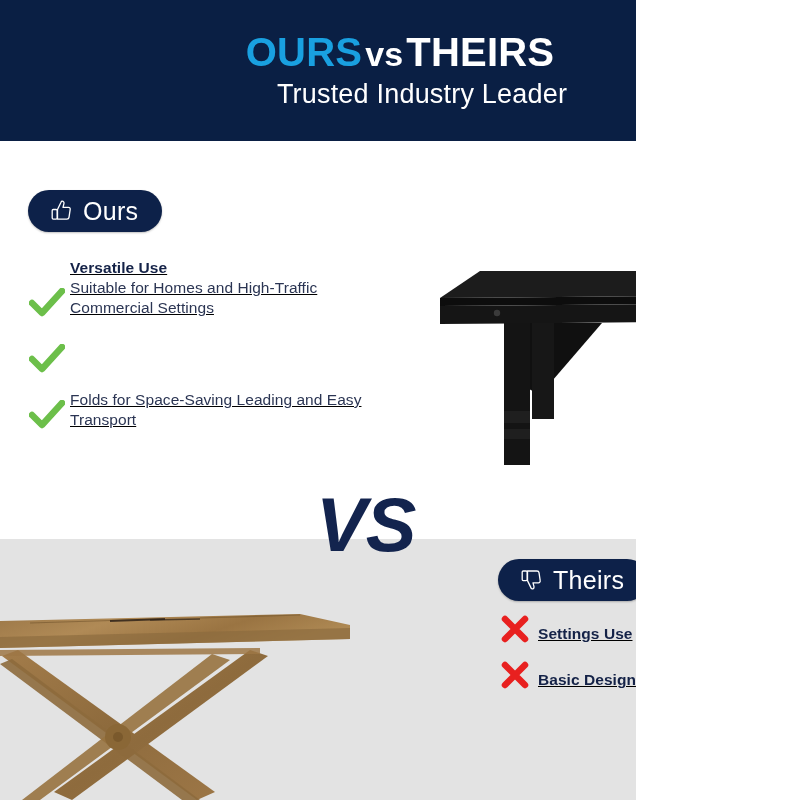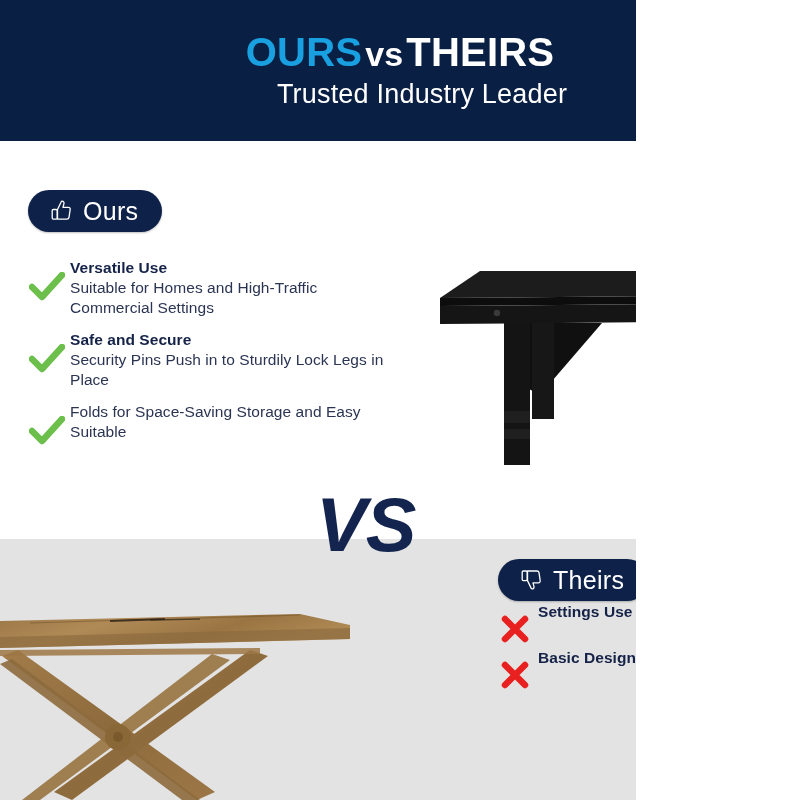--- a/index.html
+++ b/index.html
@@ -97,22 +97,23 @@
 
   
   .feature-list {
     position: absolute;
   }
   .list-ours { left: 24px; top: 258px; width: 380px; }
   .list-theirs { left: 492px; top: 602px; width: 300px; }
 
   .feature-row {
     display: flex;
-    align-items: flex-start;
+    align-items: flex-end;
     margin-bottom: 12px;
+    text-decoration: underline;
   }
   .list-theirs .feature-row { margin-bottom: 4px; }
 
   .mark {
     flex: 0 0 auto;
     width: 46px;
     display: flex;
     justify-content: center;
     padding-top: 14px;
   }
@@ -222,34 +223,30 @@
         <p class="feature-desc">Suitable for Homes and High-Traffic Commercial Settings</p>
       </div>
     </div>
 
     <div class="feature-row">
       <div class="mark">
         <svg width="36" height="30" viewBox="0 0 36 30">
           <path d="M3 15 L13 25 L33 3" fill="none" stroke="#6cbf4a" stroke-width="6.5" stroke-linecap="round" stroke-linejoin="round"></path>
         </svg>
       </div>
-      <div class="feature-text">
-        <p class="feature-title">Safe and Secure</p>
-        <p class="feature-desc">Security Pins Push in to Sturdily Lock Legs in Place</p>
-      </div>
     </div>
 
     <div class="feature-row">
       <div class="mark">
         <svg width="36" height="30" viewBox="0 0 36 30">
           <path d="M3 15 L13 25 L33 3" fill="none" stroke="#6cbf4a" stroke-width="6.5" stroke-linecap="round" stroke-linejoin="round"></path>
         </svg>
       </div>
       <div class="feature-text">
-        <p class="feature-desc">Folds for Space-Saving Storage and Easy Suitable</p>
+        <p class="feature-desc">Folds for Space-Saving Leading and Easy Transport</p>
       </div>
     </div>
 
   </div>
 
   <div class="vs-mark">VS</div>
 
   <svg class="img-wood-table" viewBox="0 0 380 208">
     <defs>
       <linearGradient id="woodTop" x1="0" y1="0" x2="1" y2="0.3">

